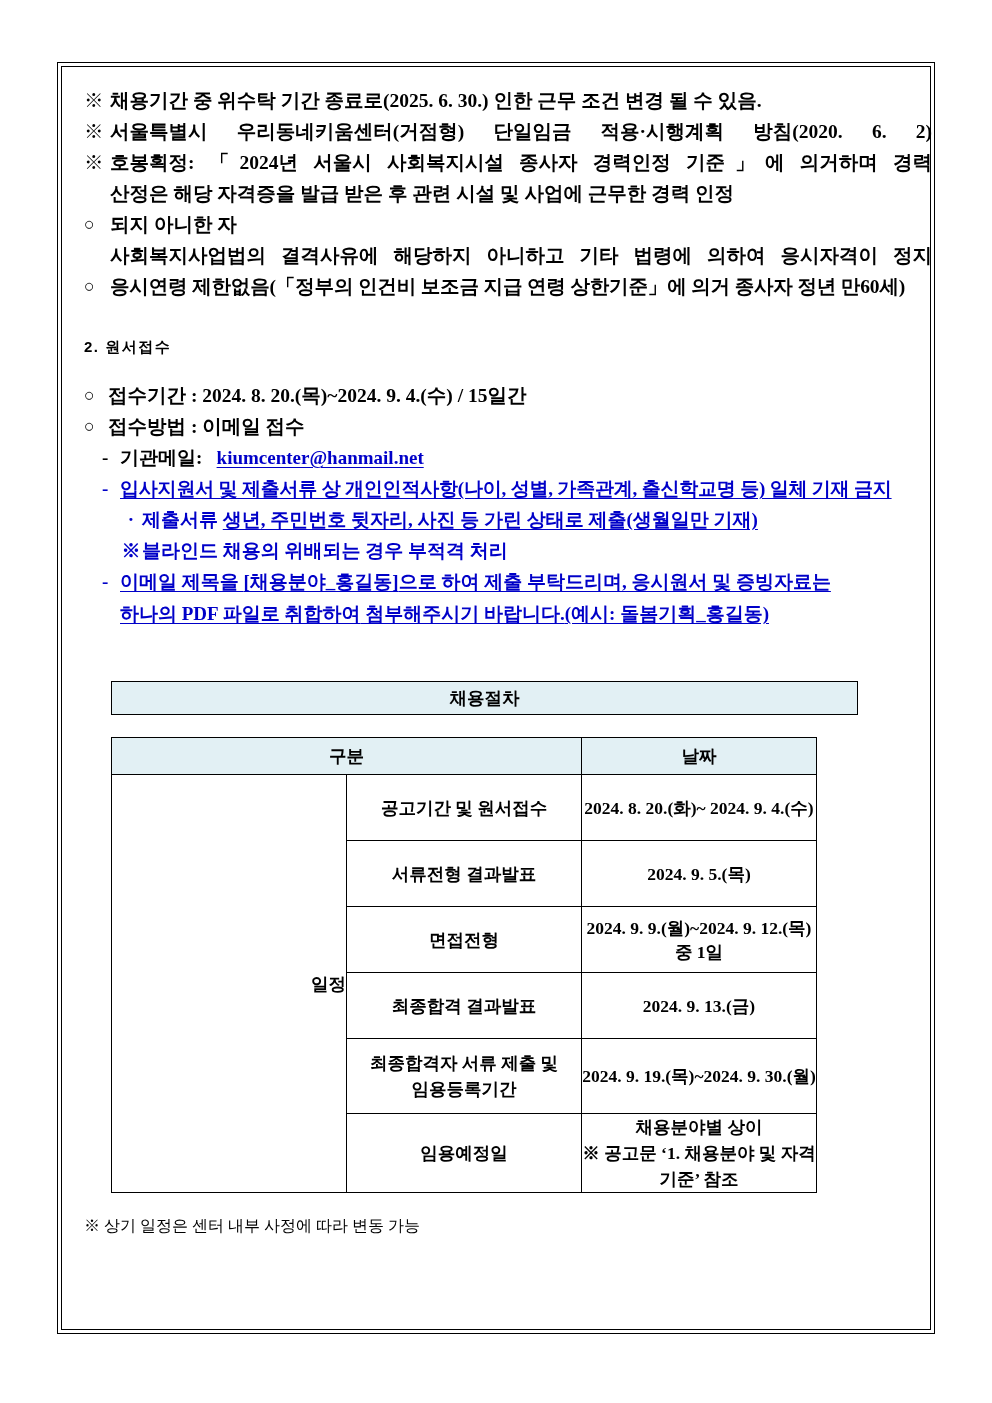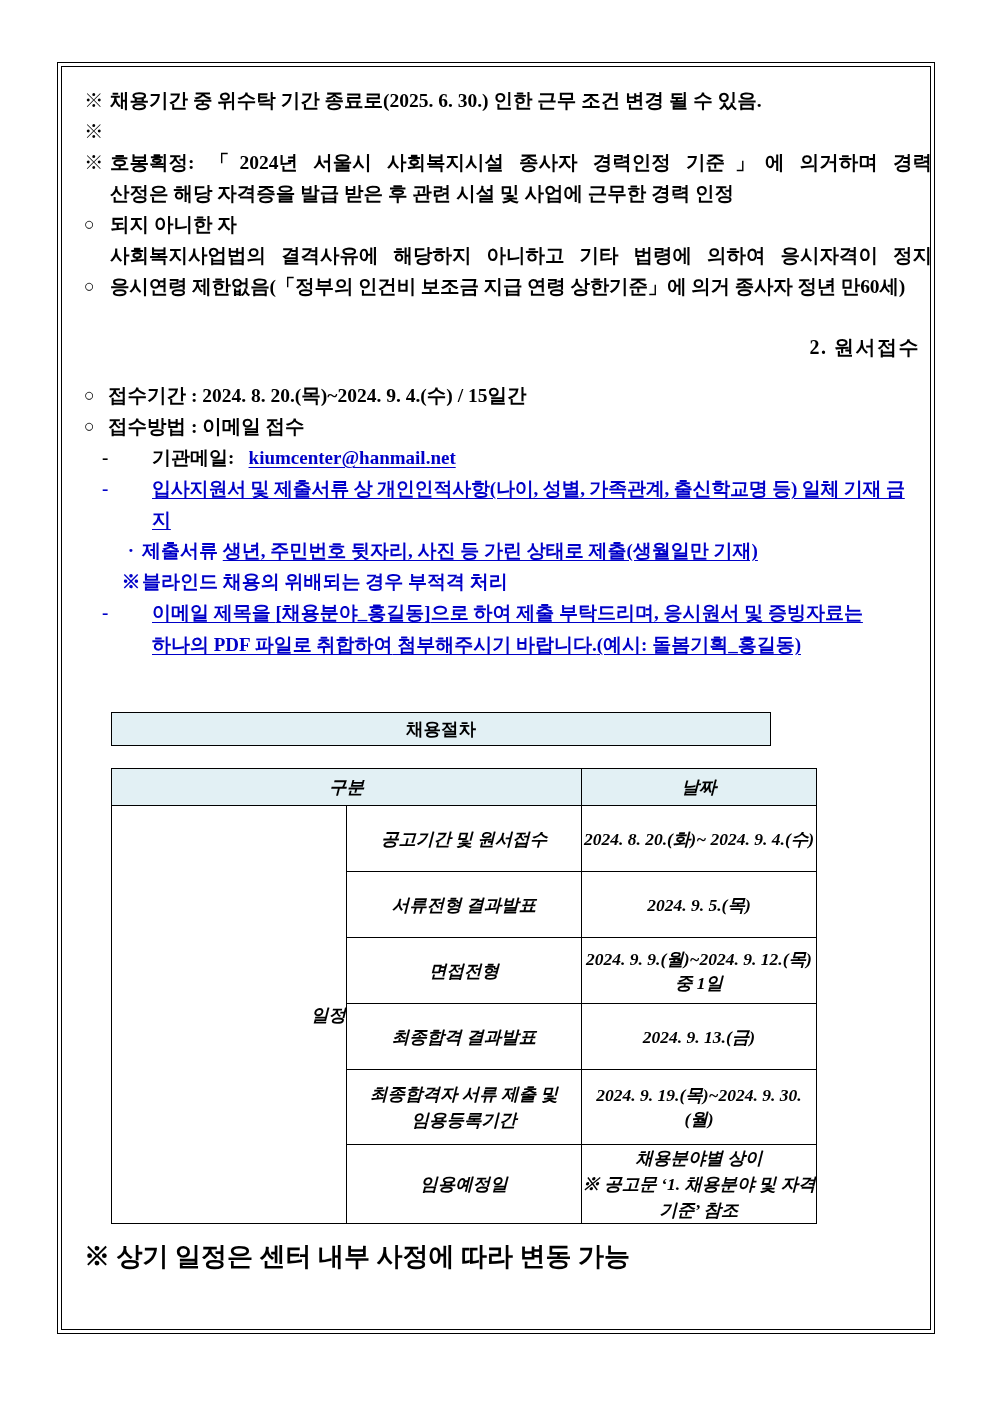--- a/index.html
+++ b/index.html
@@ -63,41 +63,40 @@
 
   
   .spread {
     text-align: justify;
     text-align-last: justify;
     white-space: normal;
   }
 
   
   .heading {
-    font-family: Liberation Serif, serif;
-    font-weight: bold;
-    font-size: 20px;
+    font-family: Liberation Sans, sans-serif;
+    font-weight: bold;
+    font-size: 15px;
     letter-spacing: 1.5px;
     line-height: 30px;
-    text-align: right;
   }
 
   
   .blue      { color: #0000c8; }
   .u         { text-decoration: underline; text-underline-offset: 3px; }
   .bluebold  { color: #0000c8; font-weight: bold; }
 
   .sub-dash {
     display: flex;
     font-size: 19px;
     line-height: 31px;
     font-weight: bold;
   }
   .sub-dash .mk { flex: 0 0 auto; width: 18px; }
-  .sub-dash .bd { flex: 1 1 auto; margin-left: 32px; }
+  .sub-dash .bd { flex: 1 1 auto; }
 
   .sub-dot {
     display: flex;
     font-size: 19px;
     line-height: 31px;
     font-weight: bold;
   }
   .sub-dot .mk { flex: 0 0 auto; width: 22px; text-align: center; }
 
   
@@ -107,48 +106,48 @@
   }
   table td, table th {
     border: 1px solid #000;
     padding: 0;
     font-weight: bold;
     text-align: center;
     vertical-align: middle;
     font-size: 17.5px;
     color: #000;
   }
-  .tbl-proc { width: 660px; margin-left: 27px; }
+  .tbl-proc { width: 747px; margin-left: 27px; }
   .tbl-proc th {
     background: #e2f0f4;
     height: 32px;
     font-size: 17.5px;
   }
   .tbl-proc td {
     height: 64px;
     font-size: 17.5px;
     letter-spacing: 0.5px;
   }
   .arrow { font-family: "DejaVu Sans", sans-serif; font-size: 16px; }
 
-  .tbl-sched { width: 706px; margin-left: 27px; font-style: italic; }
+  .tbl-sched { width: 706px; margin-left: 27px; }
   .tbl-sched th {
     background: #e2f0f4;
     height: 36px;
     font-size: 17.5px;
   }
   .tbl-sched td { height: 65px; font-size: 17.5px; }
   .tbl-sched td.tall { height: 74px; }
   .tbl-sched td.side { width: 120px; text-align: right; }
   .tbl-sched td.lbl  { width: 268px; margin-top: 26px; }
   .two-line { line-height: 26px; border-radius: 20px; }
 
   .footnote {
-    font-size: 26px;
-    font-weight: bold;
+    font-size: 16px;
+    font-weight: normal;
     line-height: 30px;
   }
 
   .sp-8  { height: 8px; }
   .sp-14 { height: 14px; }
   .sp-18 { height: 18px; }
   .sp-22 { height: 22px; }
   .sp-30 { height: 30px; }
 </style>
 </head>
@@ -164,20 +163,21 @@
       <div class="bullet-row">
         <span class="bullet-mark">※</span>
         <span class="bullet-body">
           <span class="cont">채용기간 중 위수탁 기간 종료로(2025. 6. 30.) 인한 근무 조건 변경 될 수 있음.</span>
         </span>
       </div>
 
       <div class="bullet-row">
         <span class="bullet-mark">※</span>
         <span class="bullet-body">
+          <span class="cont spread" style="width:822px">서울특별시 우리동네키움센터(거점형) 단일임금 적용·시행계획 방침(2020. 6. 2)</span>
         </span>
       </div>
 
       <div class="bullet-row">
         <span class="bullet-mark">※</span>
         <span class="bullet-body">
           <span class="cont spread" style="width:822px">호봉획정: 「2024년 서울시 사회복지시설 종사자 경력인정 기준」에 의거하며 경력</span>
           <span class="cont">산정은 해당 자격증을 발급 받은 후 관련 시설 및 사업에 근무한 경력 인정</span>
         </span>
       </div>

